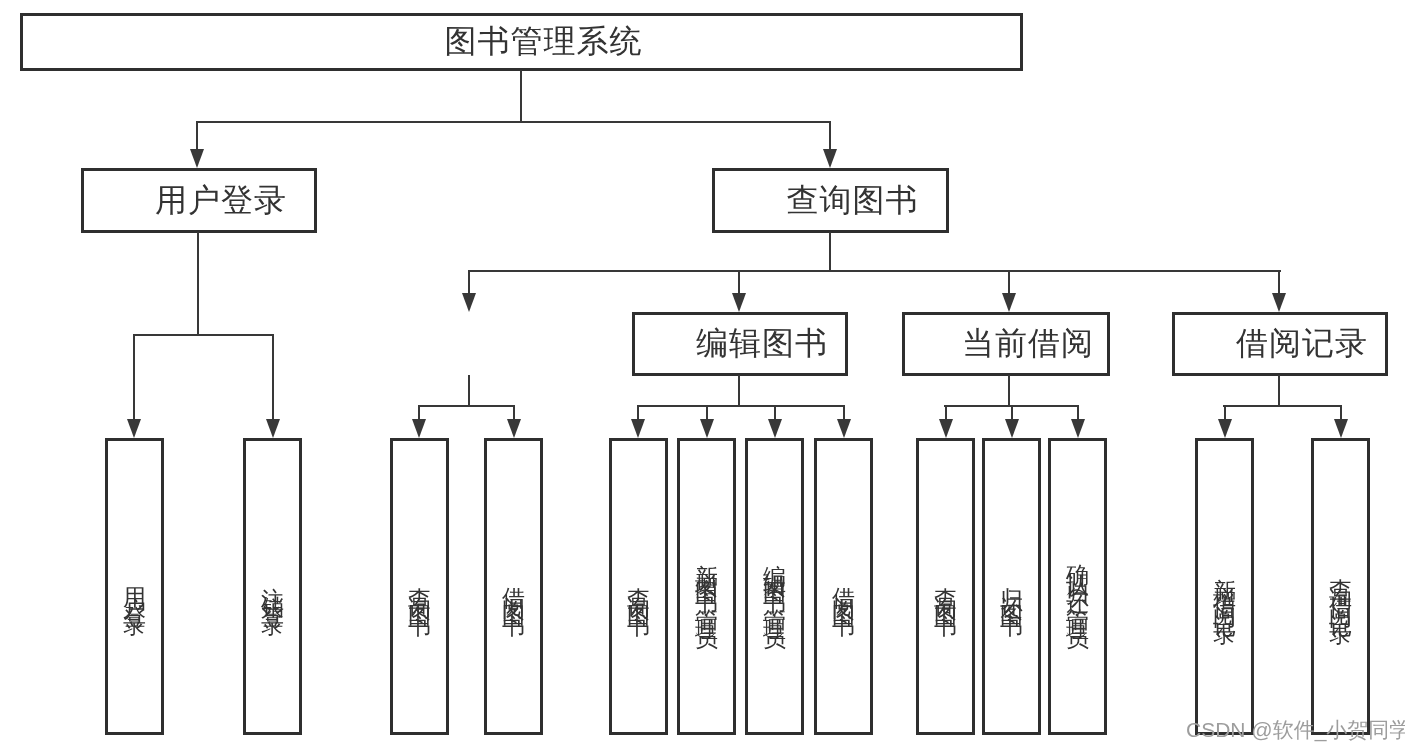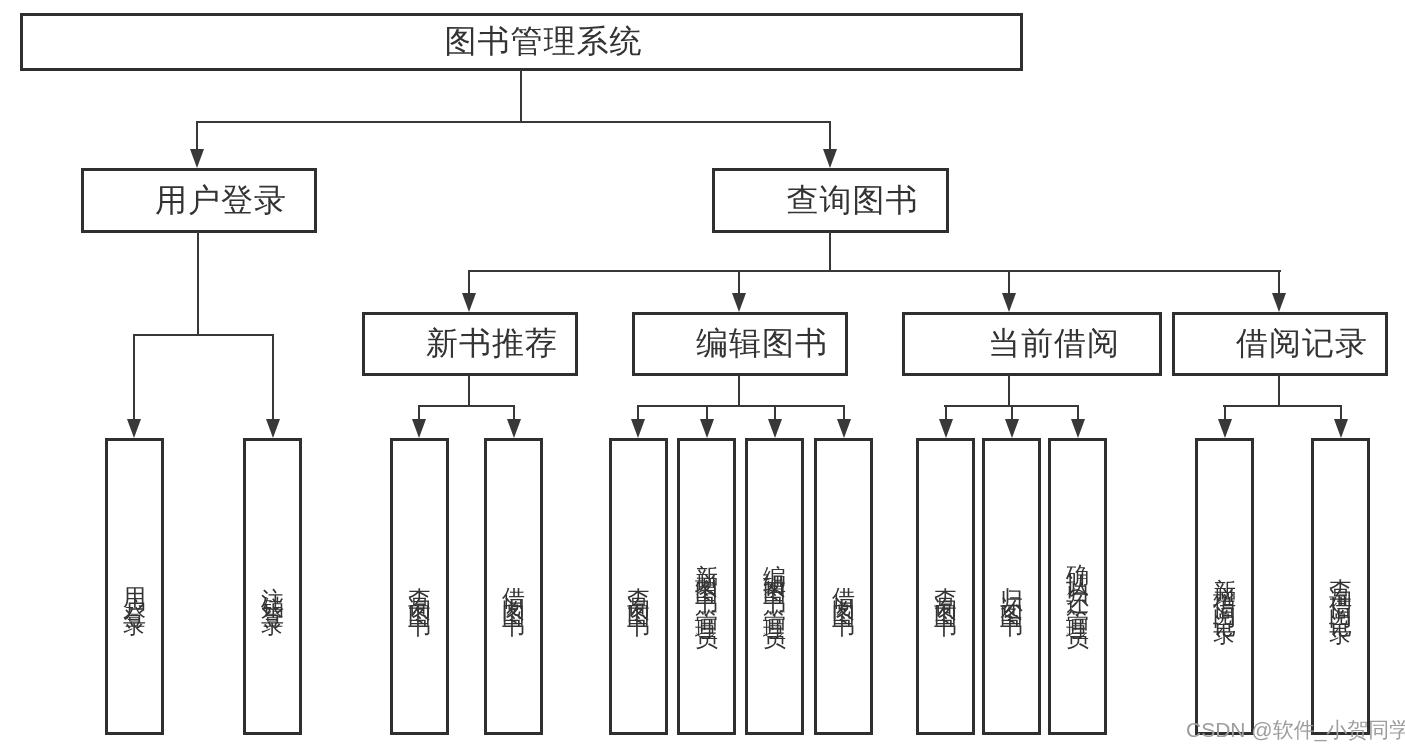--- a/index.html
+++ b/index.html
@@ -62,27 +62,24 @@
   <div class="line" style="left:468px;top:270px;width:813px;height:2px;"></div>
   <div class="line" style="left:468px;top:270px;width:2px;height:25px;"></div>
   <div class="arrow" style="left:462px;top:293px;"></div>
   <div class="line" style="left:738px;top:270px;width:2px;height:25px;"></div>
   <div class="arrow" style="left:732px;top:293px;"></div>
   <div class="line" style="left:1008px;top:270px;width:2px;height:25px;"></div>
   <div class="arrow" style="left:1002px;top:293px;"></div>
   <div class="line" style="left:1278px;top:270px;width:2px;height:25px;"></div>
   <div class="arrow" style="left:1272px;top:293px;"></div>
 
-  <div class="box hbox" style="left:362px;top:312px;width:216px;height:64px;">
-    <span>新书推荐</span>
-  </div>
   <div class="box hbox" style="left:632px;top:312px;width:216px;height:64px;">
     <span>编辑图书</span>
   </div>
-  <div class="box hbox" style="left:902px;top:312px;width:260px;height:64px;">
+  <div class="box hbox" style="left:902px;top:312px;width:208px;height:64px;">
     <span>当前借阅</span>
   </div>
   <div class="box hbox" style="left:1172px;top:312px;width:216px;height:64px;">
     <span>借阅记录</span>
   </div>
 
   <div class="line" style="left:468px;top:375px;width:2px;height:32px;"></div>
   <div class="line" style="left:738px;top:375px;width:2px;height:32px;"></div>
   <div class="line" style="left:1008px;top:375px;width:2px;height:32px;"></div>
   <div class="line" style="left:1278px;top:375px;width:2px;height:32px;"></div>

